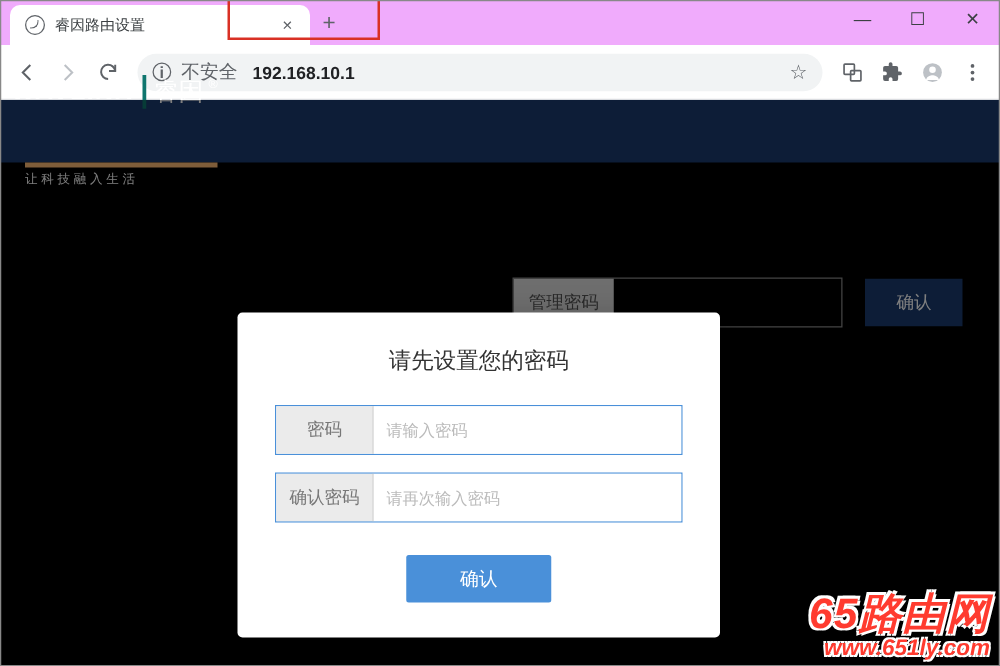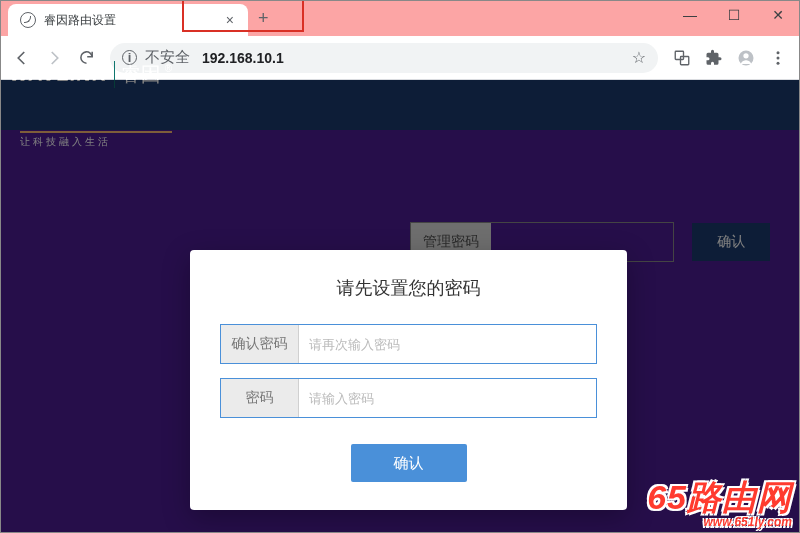--- a/index.html
+++ b/index.html
@@ -1,19 +1,19 @@
 <!DOCTYPE html>
 <html><head>
   <meta charset="utf-8">
   <style>
     * { margin: 0; padding: 0; box-sizing: border-box; }
     body { font-family: "Microsoft YaHei", Arial, sans-serif; width: 800px; height: 533px; overflow: hidden; position: relative; background: #fff; }
     
     
-    .browser-chrome { background: #fca5a5; }
+    .browser-chrome { background: #f0abfc; }
     .titlebar { height: 36px; display: flex; align-items: flex-end; }
     .tab { background: #fff; height: 32px; margin-left: 8px; border-radius: 8px 8px 0 0; display: flex; align-items: center; padding: 0 10px 0 12px; width: 240px; position: relative; }
     .tab .favicon { width: 16px; height: 16px; border: 1.5px solid #5f6368; border-radius: 50%; margin-right: 8px; display:flex; align-items:center; justify-content:center;}
     .tab .favicon::after{content:""; width:6px; height:6px; border:1.5px solid #5f6368; border-left:none; border-top:none; border-radius:0 0 6px 0; transform: rotate(0deg) translate(-1px,-1px);}
     .tab .title { font-size: 12px; color: #3c4043; flex: 1; white-space: nowrap; overflow: hidden; }
     .tab .close { color: #5f6368; font-size: 14px; padding: 2px 4px; cursor: pointer; }
     .newtab { color: #5f6368; font-size: 18px; padding: 4px 10px; cursor: pointer; align-self: center;}
     .win-controls { margin-left: auto; display: flex; align-self: flex-start; }
     .win-controls span { width: 44px; height: 30px; display: flex; align-items: center; justify-content: center; color: #3c4043; cursor: pointer; font-size: 14px;}
     
@@ -23,49 +23,49 @@
     .omnibox { flex: 1; height: 30px; background: #f1f3f4; border-radius: 15px; display: flex; align-items: center; padding: 0 12px; margin: 0 6px; position: relative;}
     .omnibox .info-icon { color: #5f6368; font-size: 13px; border:1.3px solid #5f6368; border-radius:50%; width:15px; height:15px; display:flex; align-items:center; justify-content:center; font-weight:bold;}
     .omnibox .insecure { color: #5f6368; font-size: 15px; margin-left: 8px; }
     .omnibox .url { color: #202124; font-size: 14px; margin-left: 8px; padding: 1px 4px; font-weight: bold;}
     .url-highlight { position:absolute; border: 2px solid #d93025; left: 182px; top: -4px; width: 122px; height: 36px; pointer-events:none;}
     .omnibox .star { margin-left: auto; color: #5f6368; font-size: 16px; cursor:pointer;}
     .toolbar-icon { width: 28px; height: 28px; display: flex; align-items: center; justify-content: center; color: #5f6368; cursor: pointer; }
     .toolbar-icon svg { width: 18px; height: 18px; }
     
     
-    .viewport { position: relative; height: 453px; background: #4c1d95; }
+    .viewport { position: relative; height: 453px; background: #000000; }
     .overlay-dim { position:absolute; inset:0; background: rgba(0,0,0,0.5); }
     .brand-bar { background: #1a3a6e; height: 50px; display: flex; align-items: center; padding-left: 10px; }
     .brand { color: #fff; display:flex; align-items:center; gap:4px;}
     .brand .logo { font-weight: bold; font-style: italic; font-size: 20px; letter-spacing:1px;}
-    .brand .cn { font-size: 20px; border-left: 1px solid #0f766e; padding-left:6px; margin-left:2px;}
+    .brand .cn { font-size: 20px; border-left: 3px solid #0f766e; padding-left:6px; margin-left:2px;}
     .brand .reg { font-size:10px; align-self:flex-start; margin-top:2px;}
-    .brand-sub { font-size: 10px; color:#fff; letter-spacing:3px; border-top:2px solid #fdba74; padding-top:2px; margin-left:10px;margin-top:43px;}
+    .brand-sub { font-size: 10px; color:#fff; letter-spacing:3px; border-top:4px solid #fdba74; padding-top:2px; margin-left:10px;margin-top:43px;}
     
     
     .bg-panel { position:absolute; top:142px; left:410px; right:30px; display:flex; flex-direction:row; gap:18px; align-items:center;}
     .bg-row { display:flex; width:340px; border:1px solid #888; height:40px;}
     .bg-row .lbl { width:80px; background:#ddd; color:#555; font-size:14px; display:flex; align-items:center; justify-content:center;}
     .bg-row .ph { flex:1; color:#999; font-size:13px; display:flex; align-items:center; padding-left:8px;}
     .bg-btn { width:100px; height:38px; background:#1a3a6e; color:#fff; display:flex; align-items:center; justify-content:center; font-size:14px;}
     
     
-    .modal { position: absolute; left: 190px; top: 170px; width: 437px; background: #fff; border-radius: 4px; box-shadow: 0 8px 28px rgba(0,0,0,0.28); padding: 26px 30px 28px; z-index: 10; }
+    .modal { position: absolute; left: 190px; top: 170px; width: 386px; background: #fff; border-radius: 4px; box-shadow: 0 8px 28px rgba(0,0,0,0.28); padding: 26px 30px 28px; z-index: 10; }
     .modal-title { text-align: center; font-size: 18px; color: #333; margin-bottom: 24px; }
     .field { display: flex; border: 1px solid #4a90d9; height: 40px; margin-bottom: 14px; }
     .field .label { width: 78px; background: #ebebeb; color: #777; font-size: 14px; display: flex; align-items: center; justify-content: center; border-right: 1px solid #d0d0d0;}
     .field input { flex: 1; border: none; outline: none; padding: 0 10px; font-size: 13px; color:#333; }
     .field input::placeholder { color: #bbb; }
     .confirm-btn { display: block; margin: 26px auto 0; width: 116px; height: 38px; background: #4a90d9; color: #fff; border: none; font-size: 15px; cursor: pointer; border-radius: 2px;}
     
     
     .watermark { position: absolute; right: 8px; bottom: 4px; text-align: right; z-index: 20; font-weight: bold; font-style: italic;}
     .wm-big { font-size: 34px; color: #ff3b2f; text-shadow: -2px -2px 0 #fff, 2px -2px 0 #fff, -2px 2px 0 #fff, 2px 2px 0 #fff; letter-spacing:1px;}
-    .wm-url { font-size: 12px; color: #ff3b2f; text-shadow: -1.5px -1.5px 0 #fff, 1.5px -1.5px 0 #fff, -1.5px 1.5px 0 #fff, 1.5px 1.5px 0 #fff; margin-top:-6px;}
+    .wm-url { font-size: 18px; color: #ff3b2f; text-shadow: -1.5px -1.5px 0 #fff, 1.5px -1.5px 0 #fff, -1.5px 1.5px 0 #fff, 1.5px 1.5px 0 #fff; margin-top:-6px;}
     
     
     .frame-border { position:absolute; inset:0; border:1px solid #888; pointer-events:none; z-index:50;}
   </style>
 </head>
 <body>
 
 <div class="browser-chrome">
   <div class="titlebar">
     <div class="tab">
@@ -149,26 +149,26 @@
       <div class="lbl">管理密码</div>
     </div>
     <div class="bg-btn">确认</div>
   </div>
 
   <div class="overlay-dim"></div>
 
   <div class="modal">
     <div class="modal-title">请先设置您的密码</div>
     <div class="field">
+      <div class="label">密码</div>
+      <input type="password" placeholder="请输入密码" style="">
+    </div>
+    <div class="field">
       <div class="label">确认密码</div>
       <input type="password" placeholder="请再次输入密码" style="">
-    </div>
-    <div class="field">
-      <div class="label">密码</div>
-      <input type="password" placeholder="请输入密码" style="">
     </div>
     <button class="confirm-btn">确认</button>
   </div>
 
   <div class="watermark">
     <div class="wm-big">65路由网</div>
     <div class="wm-url">www.651ly.com</div>
   </div>
 </div>
 

